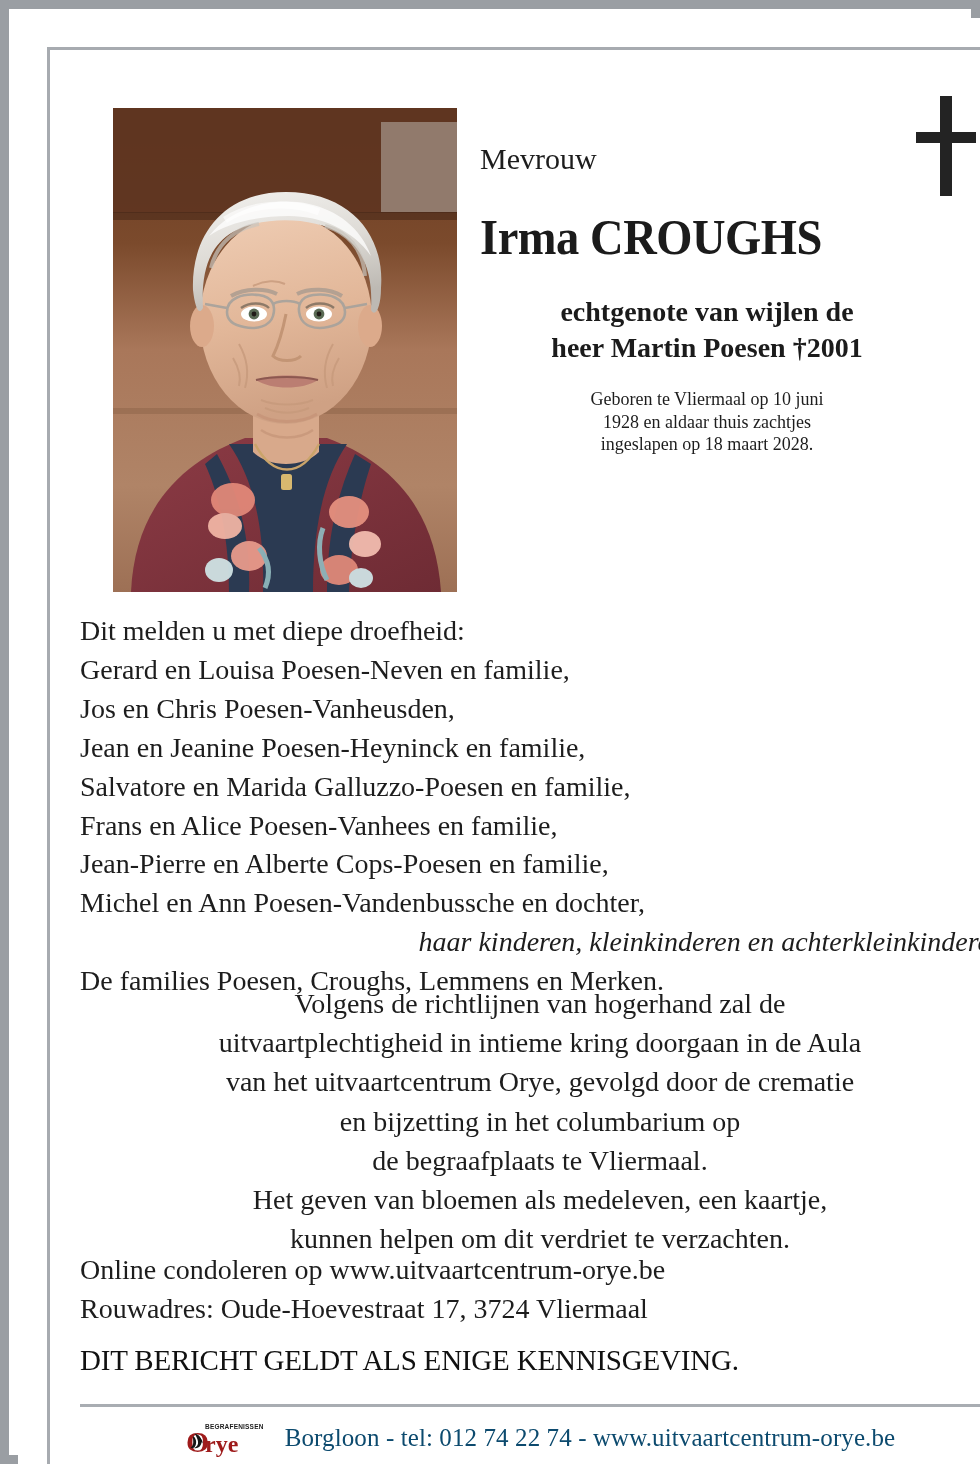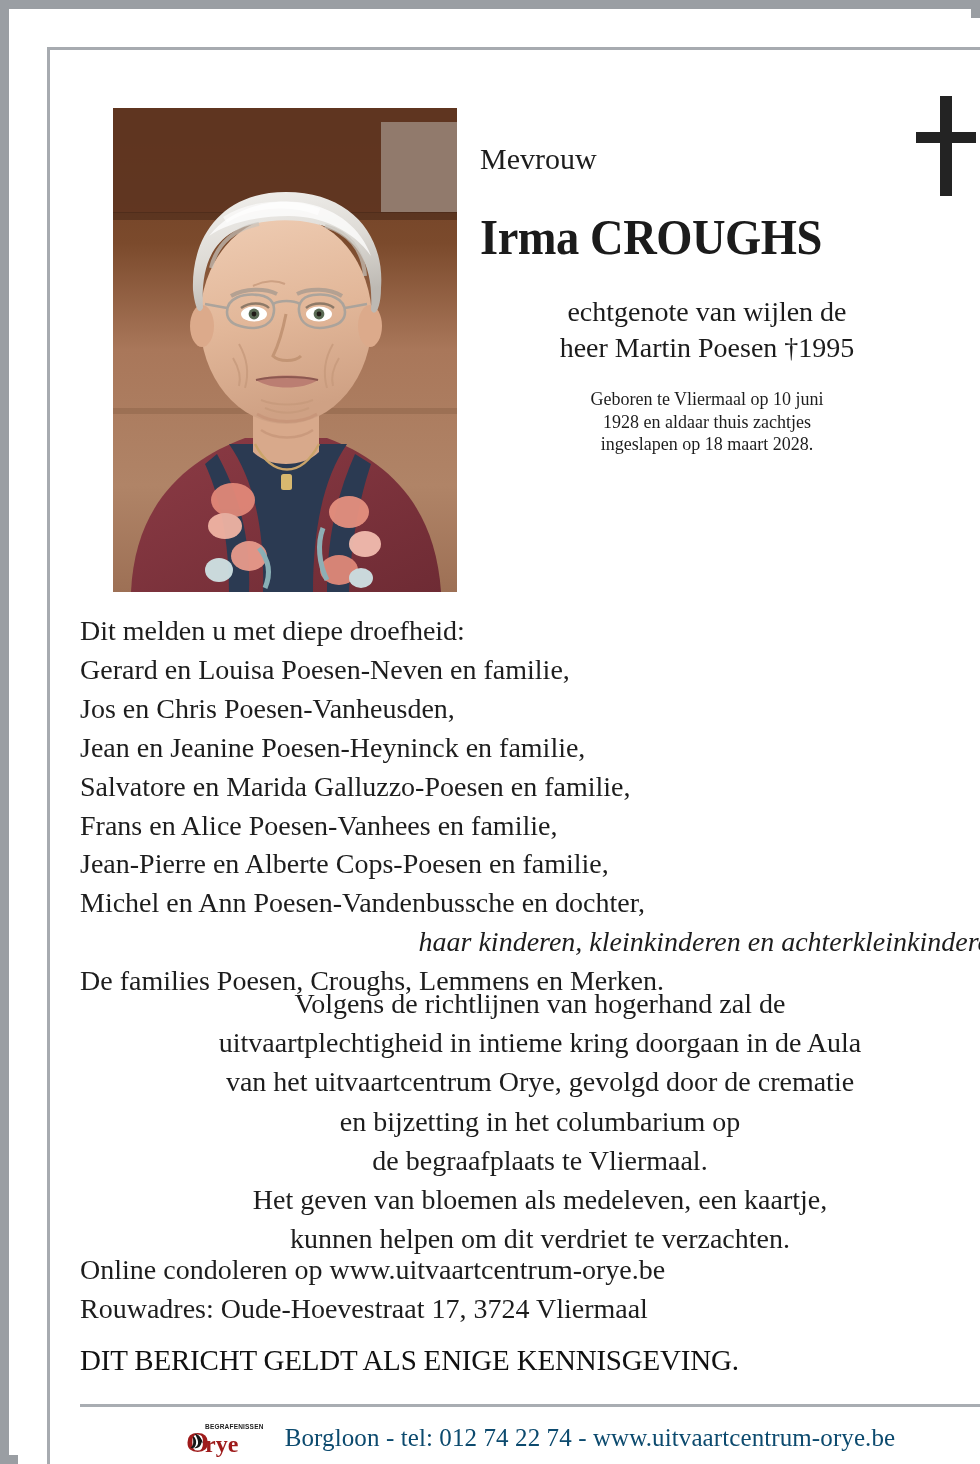--- a/index.html
+++ b/index.html
@@ -88,21 +88,21 @@
     font-weight: bold;
     color: #1b1b1b;
     margin: 32px 0 0 8px;
     letter-spacing: -0.5px;
     transform: scaleX(0.93);
     transform-origin: left center;
     white-space: nowrap;
   }
   .spouse {
     font-size: 28px;
-    font-weight: normal;
+    font-weight: bold;
     color: #1b1b1b;
     text-align: center;
     line-height: 1.28;
     margin: 28px 0 0 0;
     width: 470px;
   }
   .birth {
     font-size: 18px;
     color: #1d1d1d;
     text-align: center;
@@ -351,21 +351,21 @@
           <div class="cross">
             <div class="v"></div>
             <div class="h"></div>
           </div>
 
           <div class="heading-col">
             <div class="line-mevrouw">Mevrouw</div>
             <div class="name">Irma CROUGHS</div>
             <div class="spouse">
               <div>echtgenote van wijlen de</div>
-              <div>heer Martin Poesen †1995</div>
+              <div>heer Martin Poesen †2001</div>
             </div>
             <div class="birth">
               <div>Geboren te Vliermaal op 10 juni</div>
               <div>1928 en aldaar thuis zachtjes</div>
               <div>ingeslapen op 18 maart 2028.</div>
             </div>
           </div>
         </div>
 
         <div class="family">

